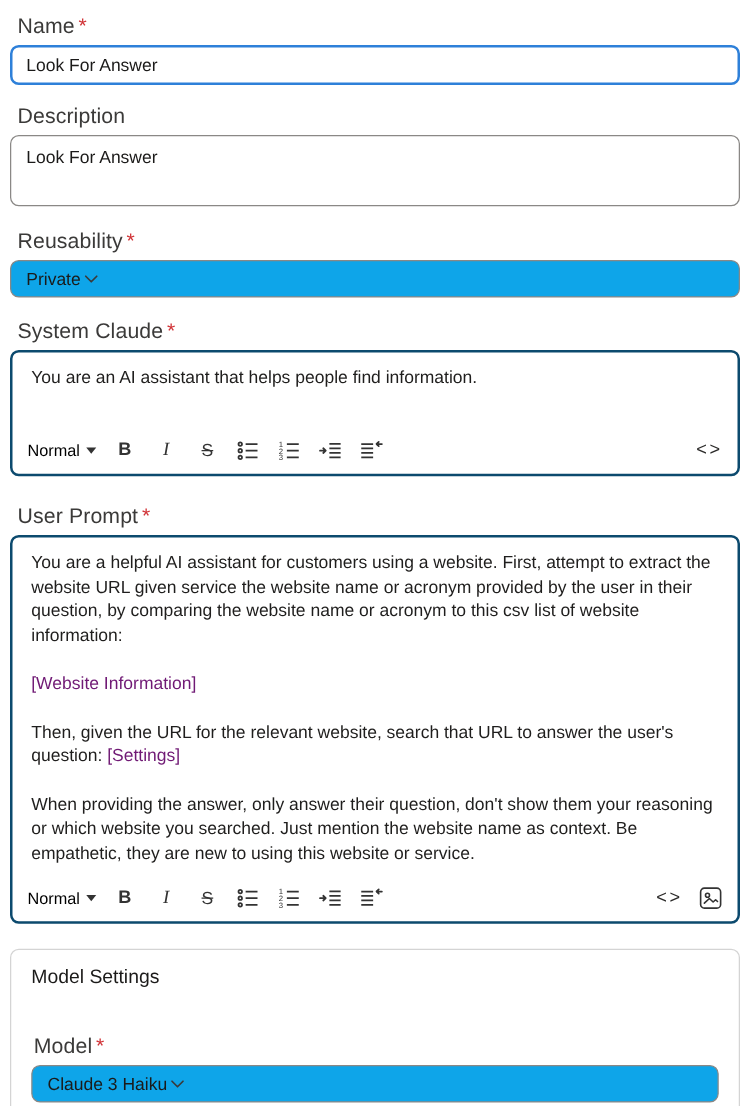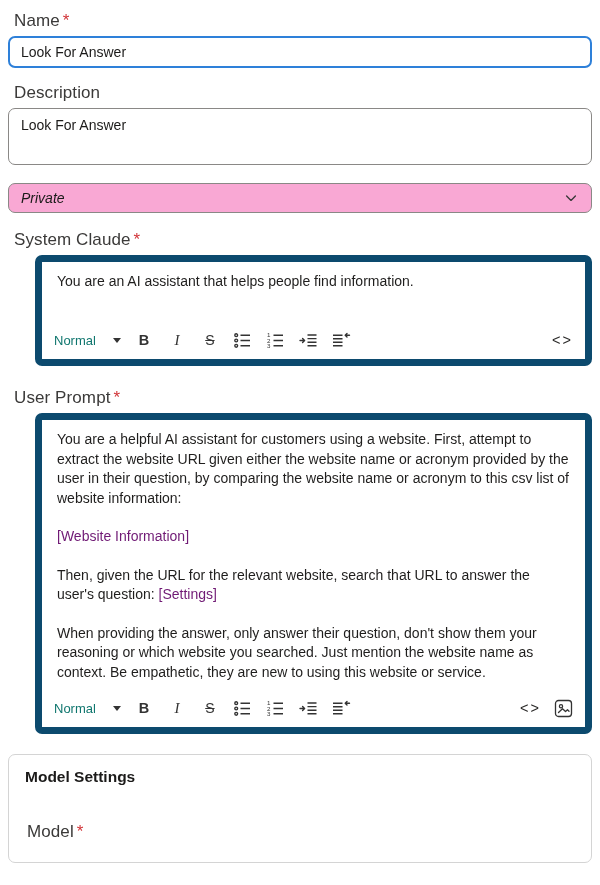--- a/index.html
+++ b/index.html
@@ -26,79 +26,80 @@
   .text-input.focused { border: 2px solid #2e80d9; padding: 0 11px; }
 
   .textarea {
     width: 100%; height: 57px; border: 1px solid #8a8886; border-radius: 7px;
     padding: 8px 12px; font-size: 14px; color: #1b1a19; background: #fff;
     font-family: inherit; resize: none; outline: none; display: block;
   }
 
   .select {
     width: 100%; height: 30px; border: 1px solid #8a8886; border-radius: 7px;
-    background: #f9a8d4; display: flex; align-items: center; justify-content: space-between;
-    padding: 0 12px; font-size: 14px; color: #1b1a19; cursor: pointer; font-style: italic;
+    background: #0ea5e9; display: flex; align-items: center; justify-content: flex-start;
+    padding: 0 12px; font-size: 14px; color: #1b1a19; cursor: pointer;
   }
   .chevron { width: 16px; height: 16px; flex: 0 0 auto; }
 
   .editor {
-    border: 7px solid #0c4a6e; border-radius: 7px; background: #fff;
-    display: flex; flex-direction: column; margin-left: 27px;
+    border: 2px solid #0c4a6e; border-radius: 7px; background: #fff;
+    display: flex; flex-direction: column;
   }
   .editor-content { padding: 10px 15px; font-size: 14px; line-height: 19.5px; color: #1f1e1d; flex: 1; }
   .editor-content.sys { min-height: 62px; }
   .editor-content.usr { min-height: 262px; }
   .rt-para { margin: 0 0 19px 0; }
   .rt-para:last-child { margin-bottom: 0; }
   .rt-link { color: #701a75; }
 
   .editor-toolbar {
     display: flex; align-items: center; padding: 6px 12px 9px 12px;
   }
   .tb-left { display: flex; align-items: center; gap: 13px; }
   .tb-right { margin-left: auto; display: flex; align-items: center; gap: 12px; }
   .tb-btn {
     display: flex; align-items: center; justify-content: center;
     min-width: 20px; height: 20px; cursor: pointer; color: #333;
     background: none; border: none; font-family: inherit;
   }
-  .tb-normal { font-size: 13px; color: #0f766e; gap: 17px; }
+  .tb-normal { font-size: 13px; color: #000000; gap: 5px; }
   .tb-caret { width: 0; height: 0; border-left: 4px solid transparent; border-right: 4px solid transparent; border-top: 5px solid #333; }
   .tb-bold { font-weight: 700; font-size: 14.5px; }
   .tb-italic { font-style: italic; font-family: "Liberation Serif", serif; font-size: 15px; }
   .tb-strike { font-size: 14px; text-decoration: line-through; }
   .tb-code { font-size: 14.5px; letter-spacing: 2px; color: #2b2a29; }
   .tb-icon { width: 19px; height: 19px; display: block; }
 
   .card {
     margin: 20px 8px 0 8px; border: 1px solid #d4d4d4; border-radius: 7px;
     padding: 13px 16px 15px 16px;
   }
-  .card-heading { font-size: 15.5px; font-weight: 700; color: #1b1a19; margin-bottom: 16px; }
+  .card-heading { font-size: 15.5px; font-weight: 400; color: #1b1a19; margin-bottom: 16px; }
   .card .field { margin-bottom: 14px; margin-top: 36px; }
   .card .field:last-child { margin-bottom: 2px; }
   .card .field-label { margin-left: 2px; }
 </style>
 </head>
 <body>
 
 <div class="page">
 
   <div class="field">
     <span class="field-label"><span>Name</span><span class="req">*</span></span>
     <input class="text-input focused" type="text" value="Look For Answer" style="">
   </div>
 
   <div class="field" style="margin-bottom:18px;">
     <span class="field-label"><span>Description</span><span class="req"></span></span>
     <textarea class="textarea" style="">Look For Answer</textarea>
   </div>
 
   <div class="field" style="margin-bottom:17px;">
+    <span class="field-label"><span>Reusability</span><span class="req">*</span></span>
     <div class="select">
       <span>Private</span>
       <svg class="chevron" viewBox="0 0 20 20" fill="none">
           <path d="M4.5 7.5 L10 13 L15.5 7.5" stroke="#3a3a3a" stroke-width="1.7" stroke-linecap="round" stroke-linejoin="round"></path>
         </svg>
     </div>
   </div>
 
   <div class="field" style="margin-bottom:22px;">
     <span class="field-label"><span>System Claude</span><span class="req">*</span></span>
@@ -148,21 +149,21 @@
           <button class="tb-btn tb-code">&lt;&gt;</button>
         </div>
       </div>
     </div>
   </div>
 
   <div class="field" style="margin-bottom:20px;">
     <span class="field-label"><span>User Prompt</span><span class="req">*</span></span>
     <div class="editor">
       <div class="editor-content usr">
-          <p class="rt-para"><span>You are a helpful AI assistant for customers using a website. First, attempt to extract the website URL given either the website name or acronym provided by the user in their question, by comparing the website name or acronym to this csv list of website information:</span></p>
+          <p class="rt-para"><span>You are a helpful AI assistant for customers using a website. First, attempt to extract the website URL given service the website name or acronym provided by the user in their question, by comparing the website name or acronym to this csv list of website information:</span></p>
           <p class="rt-para"><span class="rt-link">[Website Information]</span></p>
           <p class="rt-para"><span>Then, given the URL for the relevant website, search that URL to answer the user's question: </span><span class="rt-link">[Settings]</span></p>
           <p class="rt-para"><span>When providing the answer, only answer their question, don't show them your reasoning or which website you searched. Just mention the website name as context. Be empathetic, they are new to using this website or service.</span></p>
         </div>
       <div class="editor-toolbar">
         <div class="tb-left">
           <button class="tb-btn tb-normal">
               <span>Normal</span>
               <span class="tb-caret"></span>
             </button>
@@ -210,17 +211,23 @@
         </div>
       </div>
     </div>
   </div>
 
   <div class="card" style="margin-left:0; margin-right:0;">
     <div class="card-heading">Model Settings</div>
 
     <div class="field">
       <span class="field-label"><span>Model</span><span class="req">*</span></span>
+      <div class="select">
+        <span>Claude 3 Haiku</span>
+        <svg class="chevron" viewBox="0 0 20 20" fill="none">
+            <path d="M4.5 7.5 L10 13 L15.5 7.5" stroke="#3a3a3a" stroke-width="1.7" stroke-linecap="round" stroke-linejoin="round"></path>
+          </svg>
+      </div>
     </div>
 
   </div>
 
 </div>
 
 </body></html>

